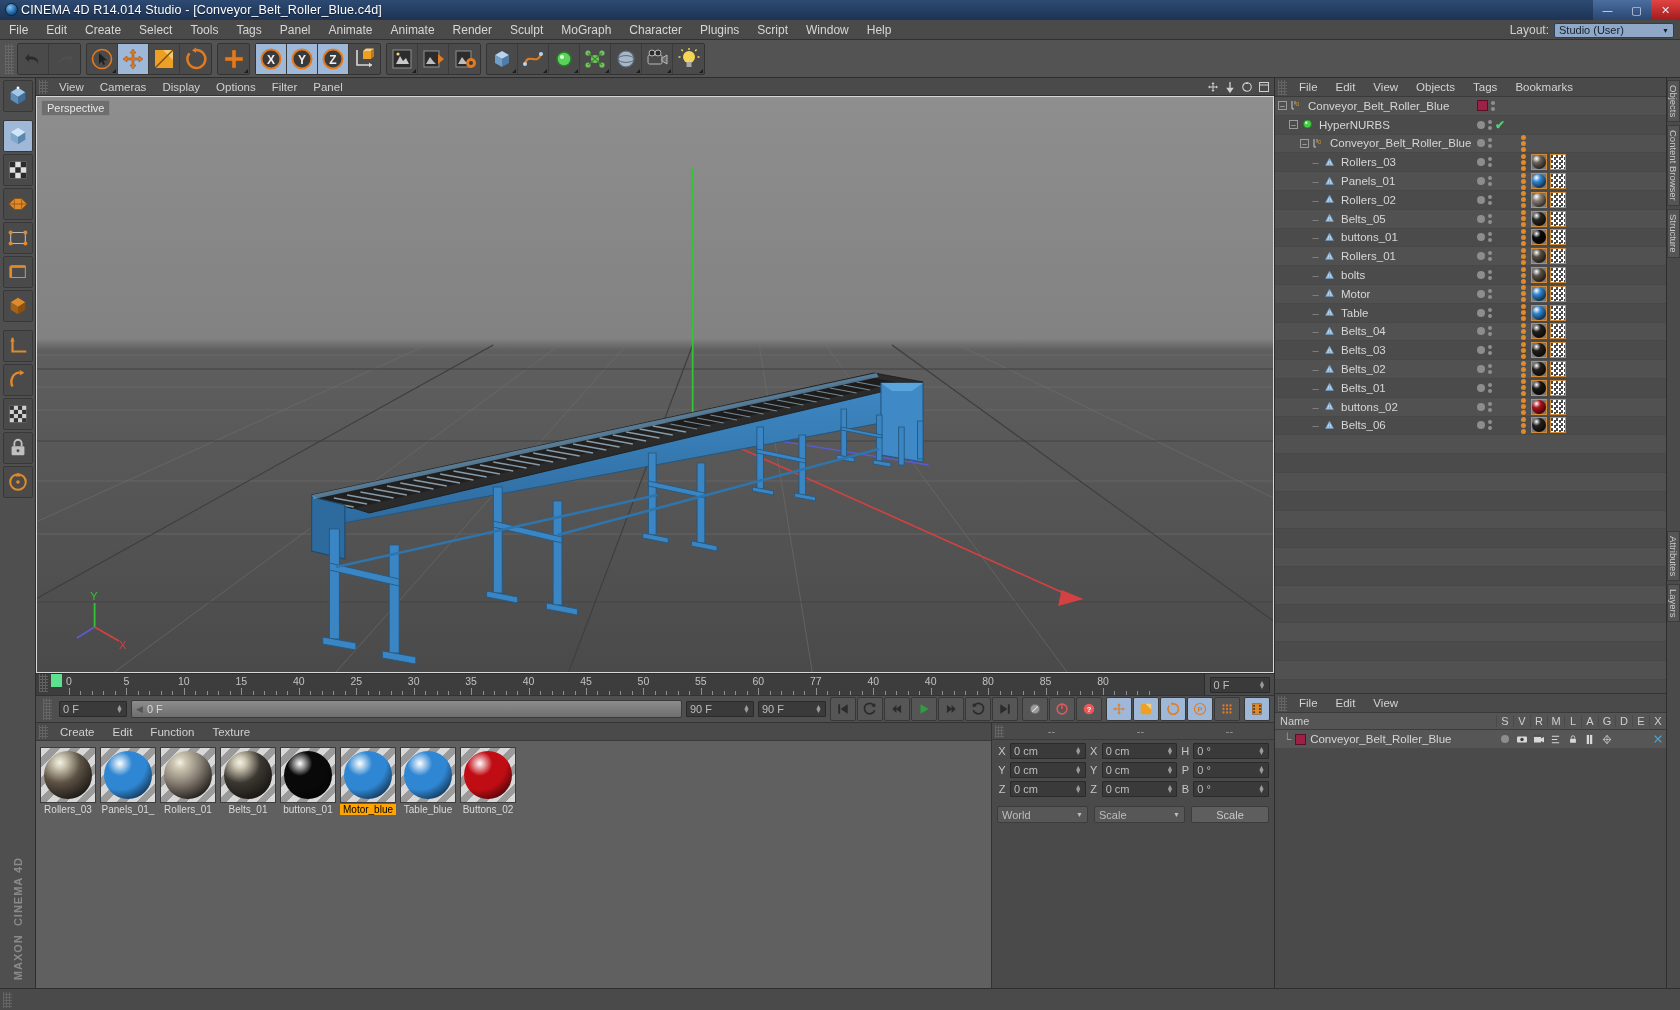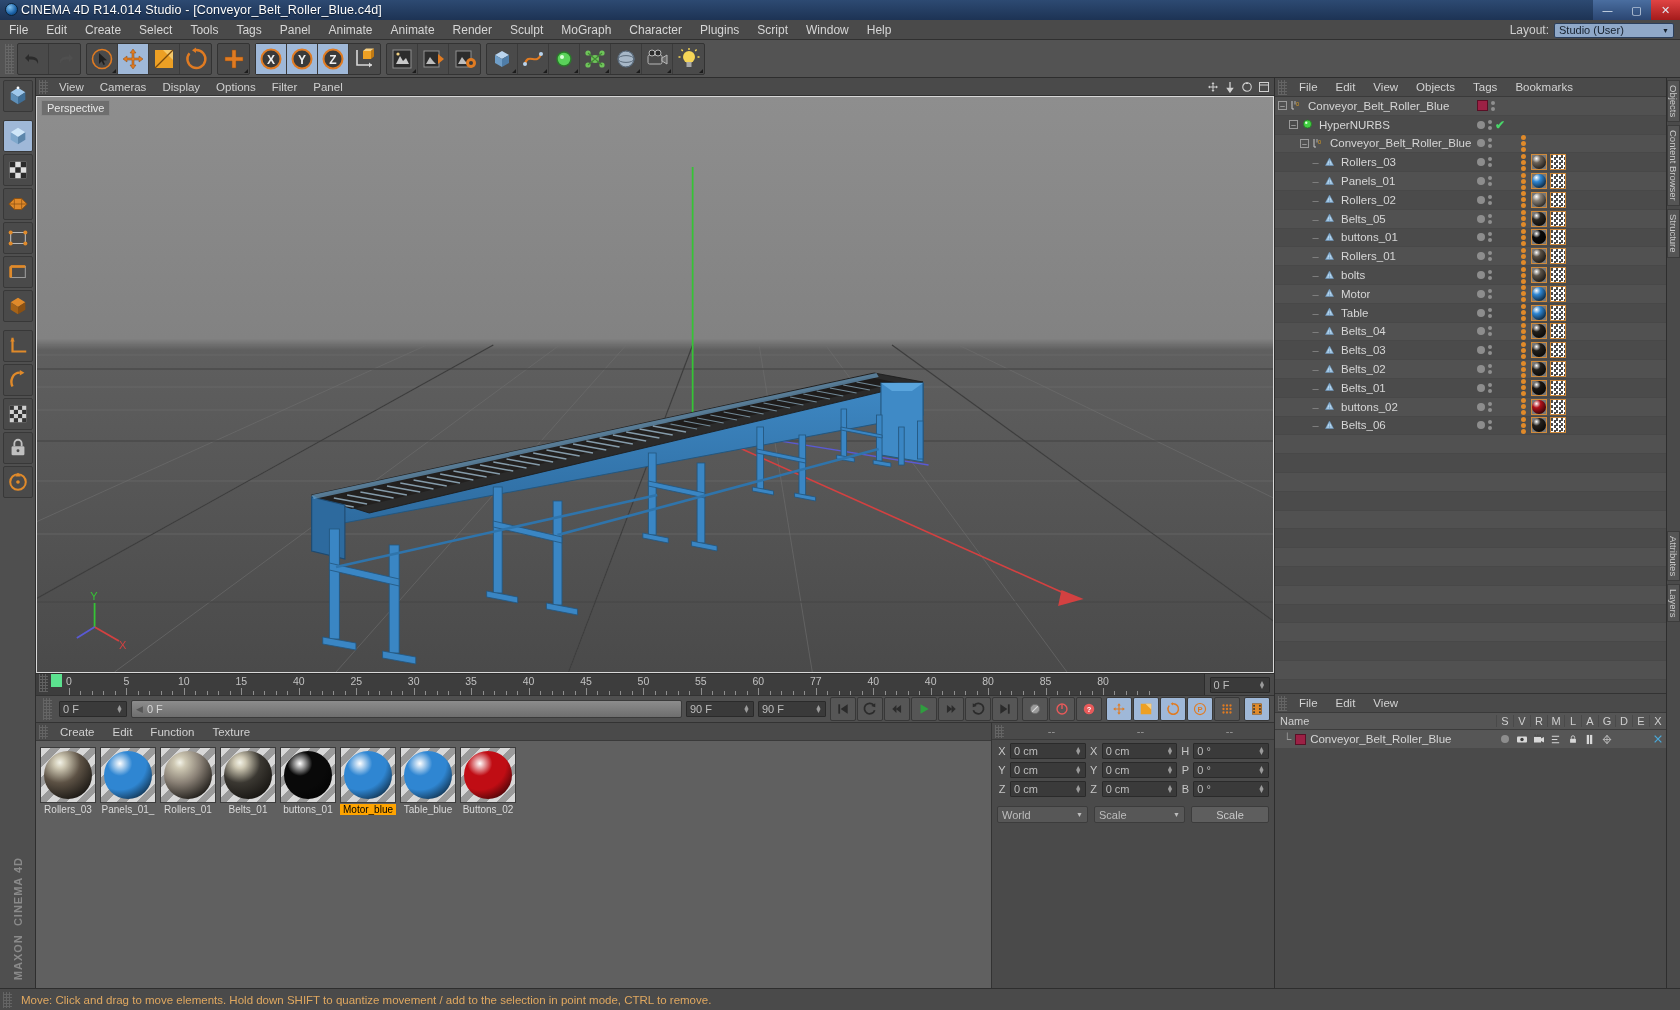--- a/index.html
+++ b/index.html
@@ -1757,14 +1757,13 @@
     <div class="vtab">Objects</div>
     <div class="vtab">Content Browser</div>
     <div class="vtab">Structure</div>
     <div class="vtab" style="margin-top:270px">Attributes</div>
     <div class="vtab">Layers</div>
   </div>
 </div>
 
 <div id="statusbar">
   <div class="grip" style="height:16px"></div>
-  <div class="txt">Move: Click and drag to move elements. Hold down SHIFT to quantize movement / add to the selection in point mode, CTRL to remove.</div>
 </div>
 
 </body></html>

